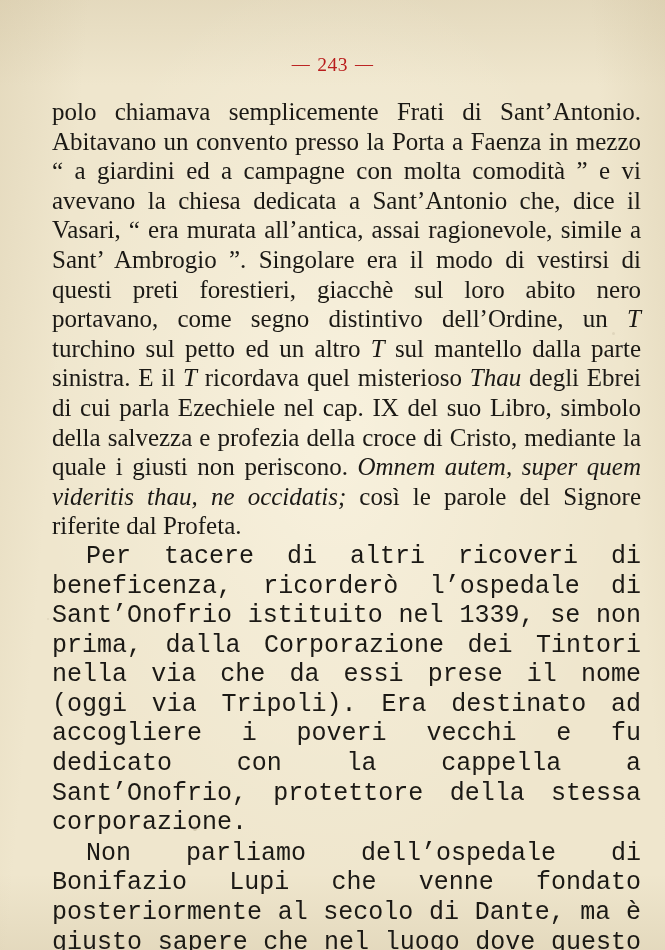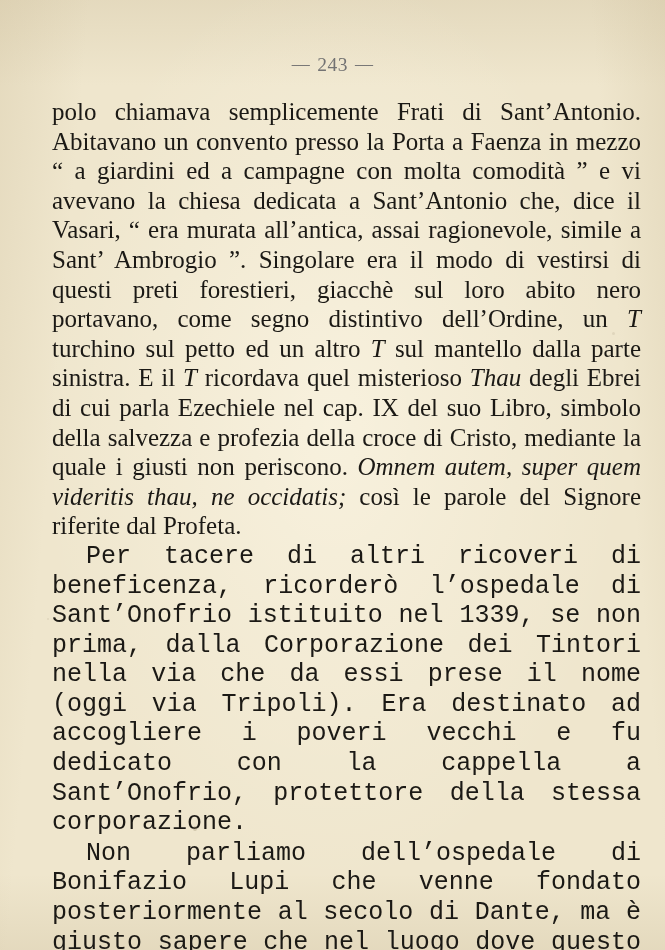--- a/index.html
+++ b/index.html
@@ -32,21 +32,21 @@
     inset: 0;
   }
   .folio {
     position: absolute;
     top: 54px;
     left: 0;
     right: 0;
     text-align: center;
     font-size: 19.5px;
     letter-spacing: 0.5px;
-    color: #737373;
+    color: #b91c1c;
   }
   .folio .dash {
     display: inline-block;
     padding: 0 7px;
     font-size: 18px;
     vertical-align: 1px;
   }
   .textblock {
     position: absolute;
     top: 97px;

